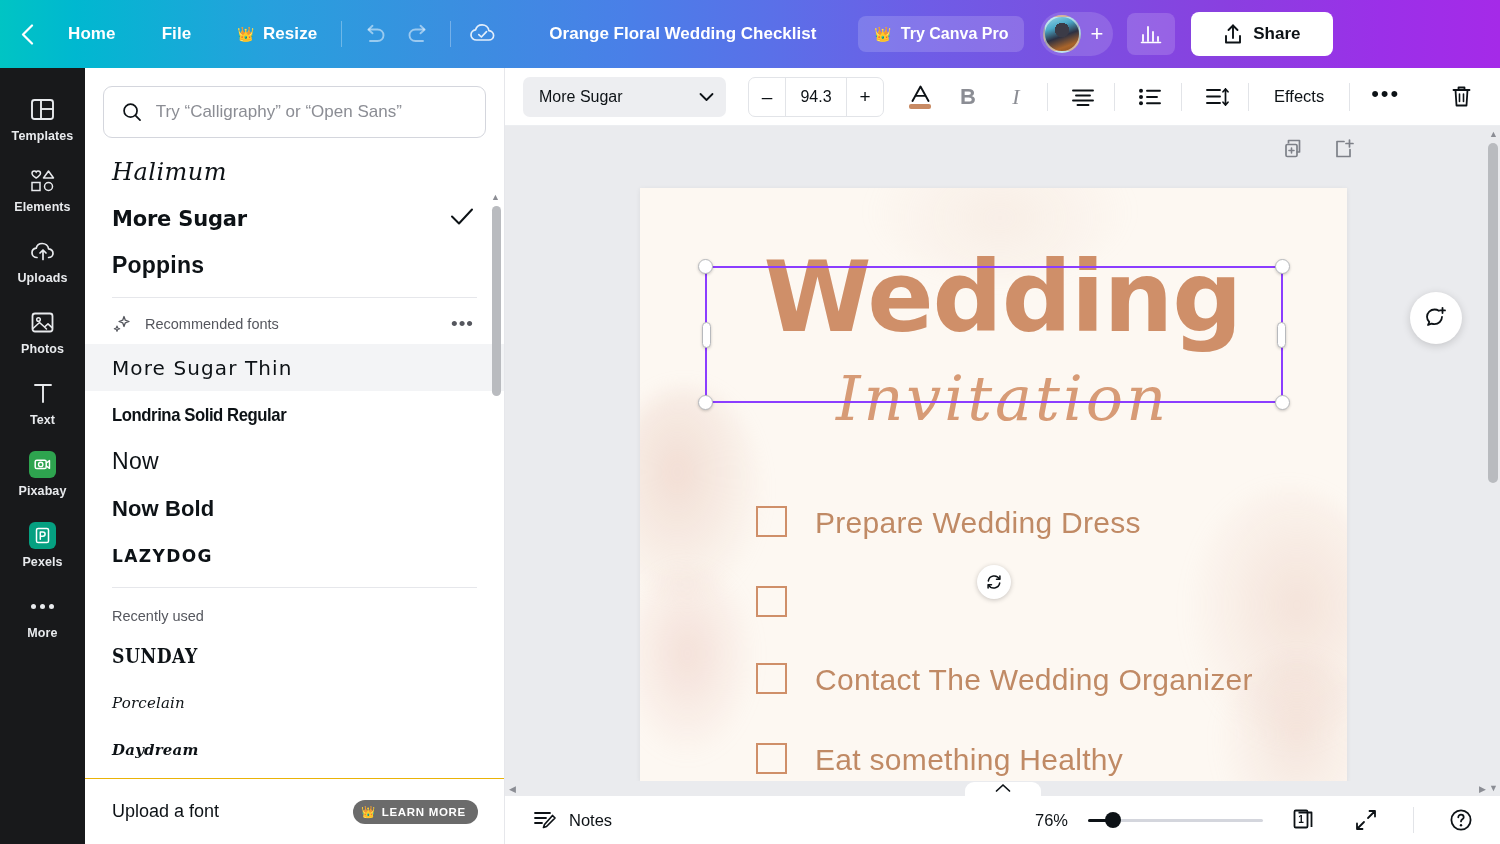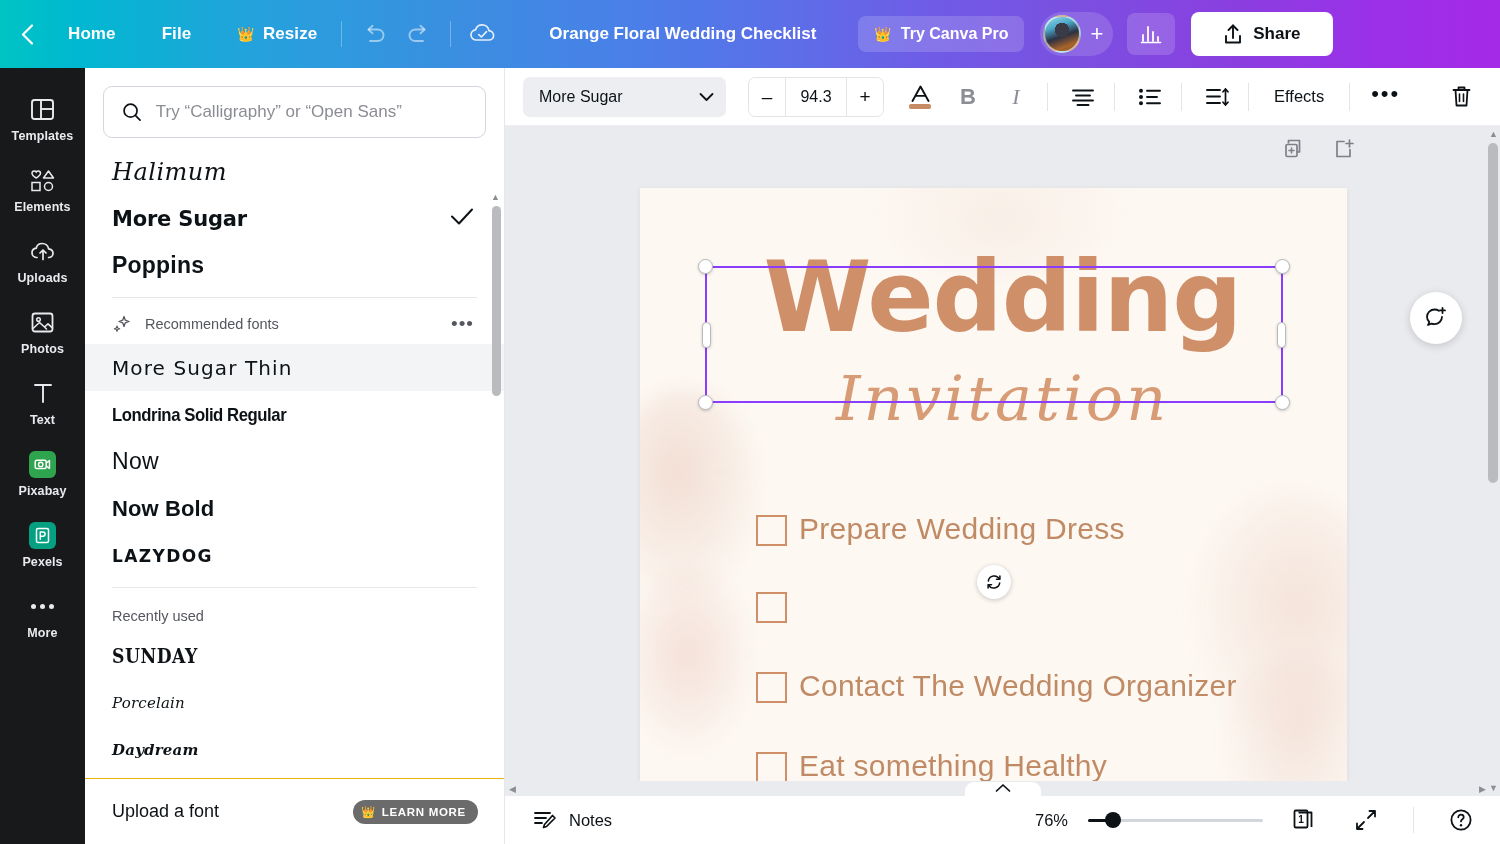--- a/index.html
+++ b/index.html
@@ -191,21 +191,21 @@
     position:absolute; left:75px; top:60px; width:575px; text-align:center;
     font-family:"DejaVu Sans", sans-serif; font-weight:700; font-size:98px;
     color:#cf8f69; letter-spacing:-1px; line-height:1;
   }
   .chk-title{
     position:absolute; left:75px; top:180px; width:575px; text-align:center;
     font-family:"DejaVu Serif", serif; font-style:italic; font-weight:400;
     font-size:62px; color:#d79b76; letter-spacing:3px; line-height:1;
   }
   .chk-list{ position:absolute; left:116px; top:318px; right:40px; }
-  .chk-row{ display:flex; align-items:flex-end; gap:12px; margin-bottom:46px;margin-top:6px; }
+  .chk-row{ display:flex; align-items:flex-start; gap:28px; margin-bottom:46px; }
   .chk-box{ width:31px; height:31px; border:2.5px solid #cf8f69; flex:0 0 auto;}
   .chk-txt{
     font-family:"Liberation Sans", sans-serif; font-size:30px;
     color:#c08a65; letter-spacing:.3px; white-space:nowrap;
   }
 
   
   .selbox{
     position:absolute; left:200px; top:140px; width:578px; height:137px;
     border:2px solid #8b3dff; z-index:11;

